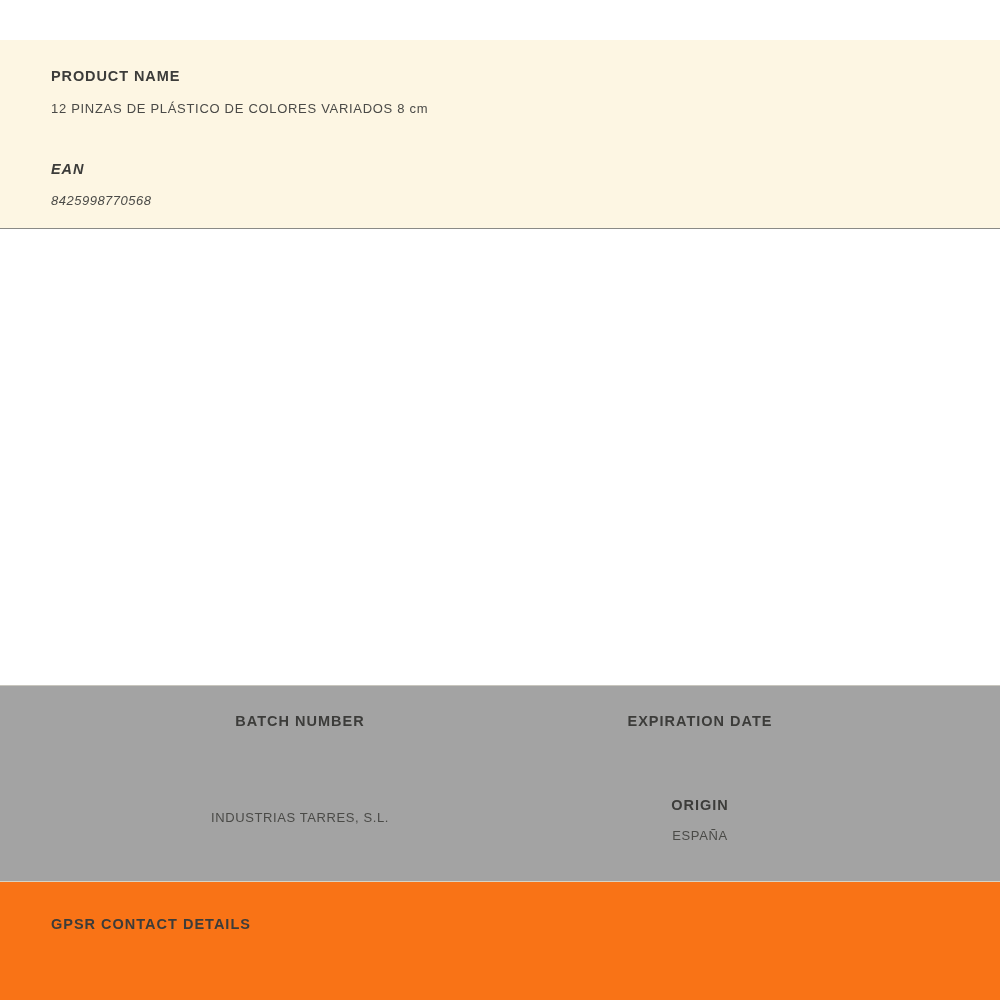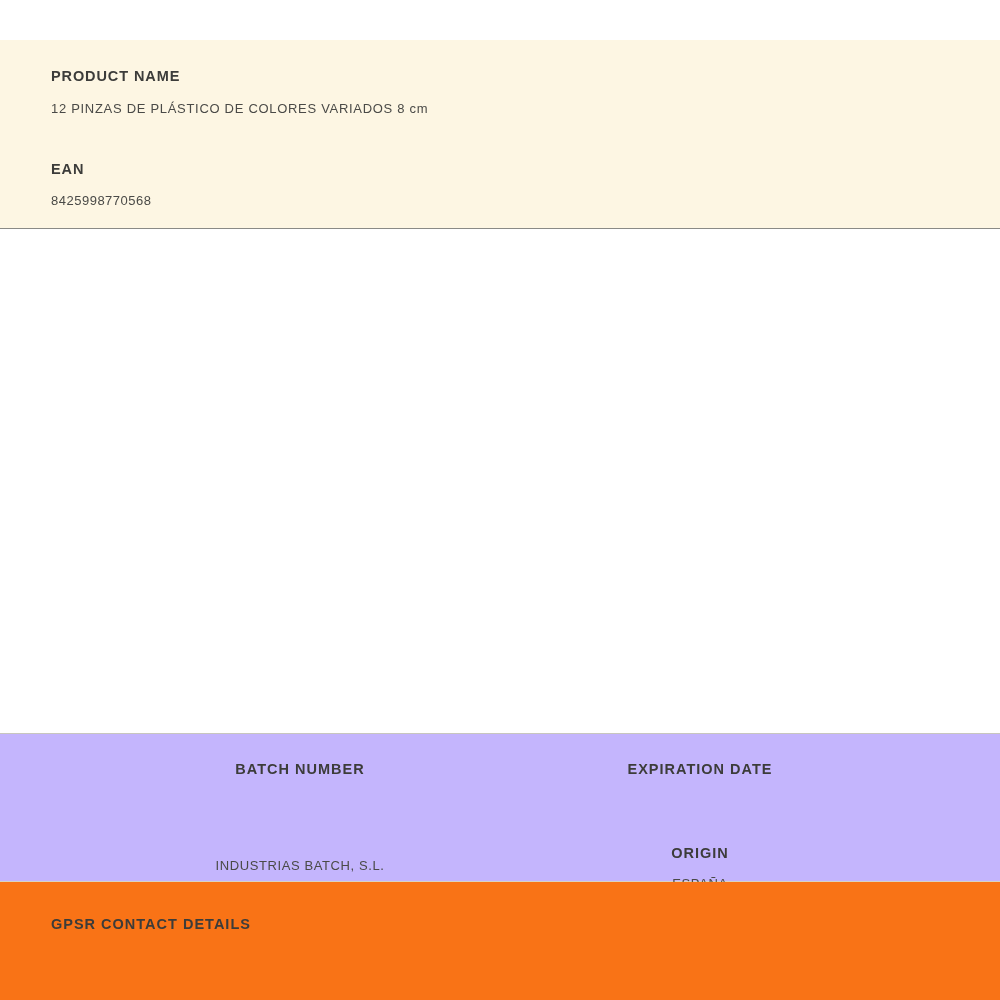--- a/index.html
+++ b/index.html
@@ -50,34 +50,34 @@
     color: #4a4a47;
     line-height: 1.2;
     margin: 0;
   }
 
   .field-block { margin: 0; }
 
   .block-product { padding-top: 4px; }
   .block-product .field-value { margin-top: 16px; }
 
-  .block-ean { margin-top: 44px; }
+  .block-ean { margin-top: 44px; font-style: italic; }
   .block-ean .field-value { margin-top: 15px; letter-spacing: 0.5px; }
 
   
   .middle-blank {
     background: #ffffff;
     flex: 1 1 auto;
     border-bottom: 1px solid #c8c6be;
   }
 
   
   .info-section {
-    background: #c4b5fd;
-    height: 148px;
+    background: #a3a3a3;
+    height: 196px;
     box-sizing: border-box;
     position: relative;
     border-bottom: 1px solid #d8d3c2;
   }
 
   .info-row {
     display: flex;
     width: 100%;
   }
 
@@ -151,21 +151,21 @@
         <div class="field-label">BATCH NUMBER</div>
         <div class="field-value"></div>
       </div>
       <div class="info-cell">
         <div class="field-label">EXPIRATION DATE</div>
         <div class="field-value"></div>
       </div>
     </div>
     <div class="info-row row-bottom">
       <div class="info-cell left">
-        <div class="field-value">INDUSTRIAS BATCH, S.L.</div>
+        <div class="field-value">INDUSTRIAS TARRES, S.L.</div>
       </div>
       <div class="info-cell">
         <div class="field-label">ORIGIN</div>
         <div class="field-value">ESPAÑA</div>
       </div>
     </div>
   </div>
 
   <div class="footer-section">
     <div class="footer-label">GPSR CONTACT DETAILS</div>

